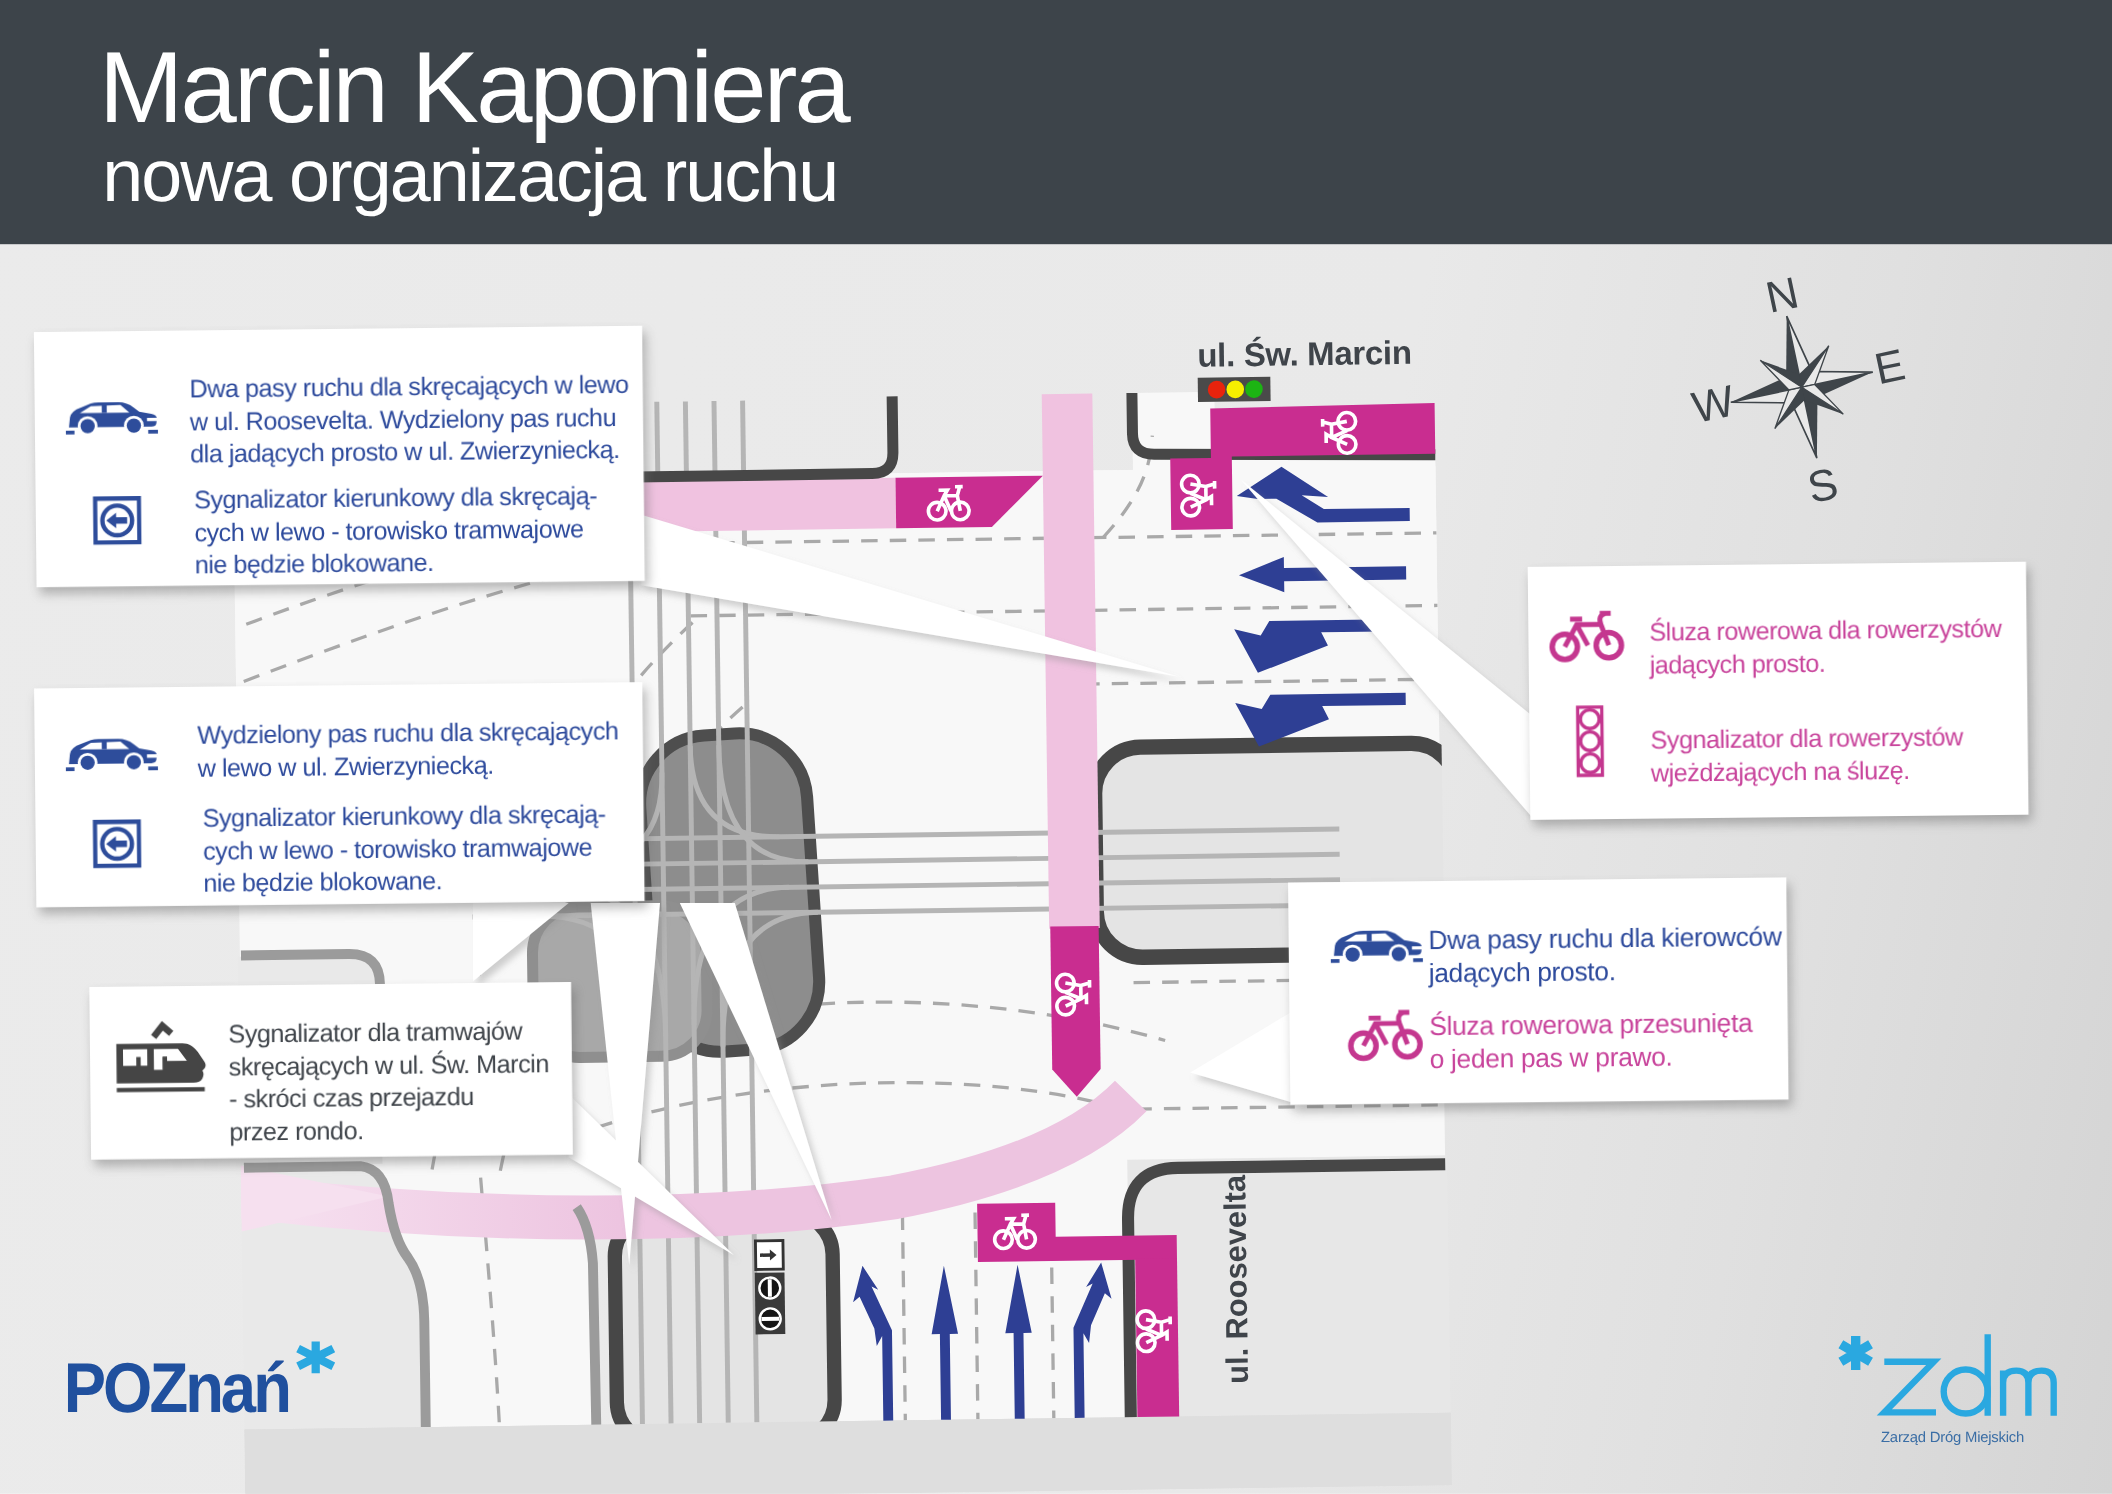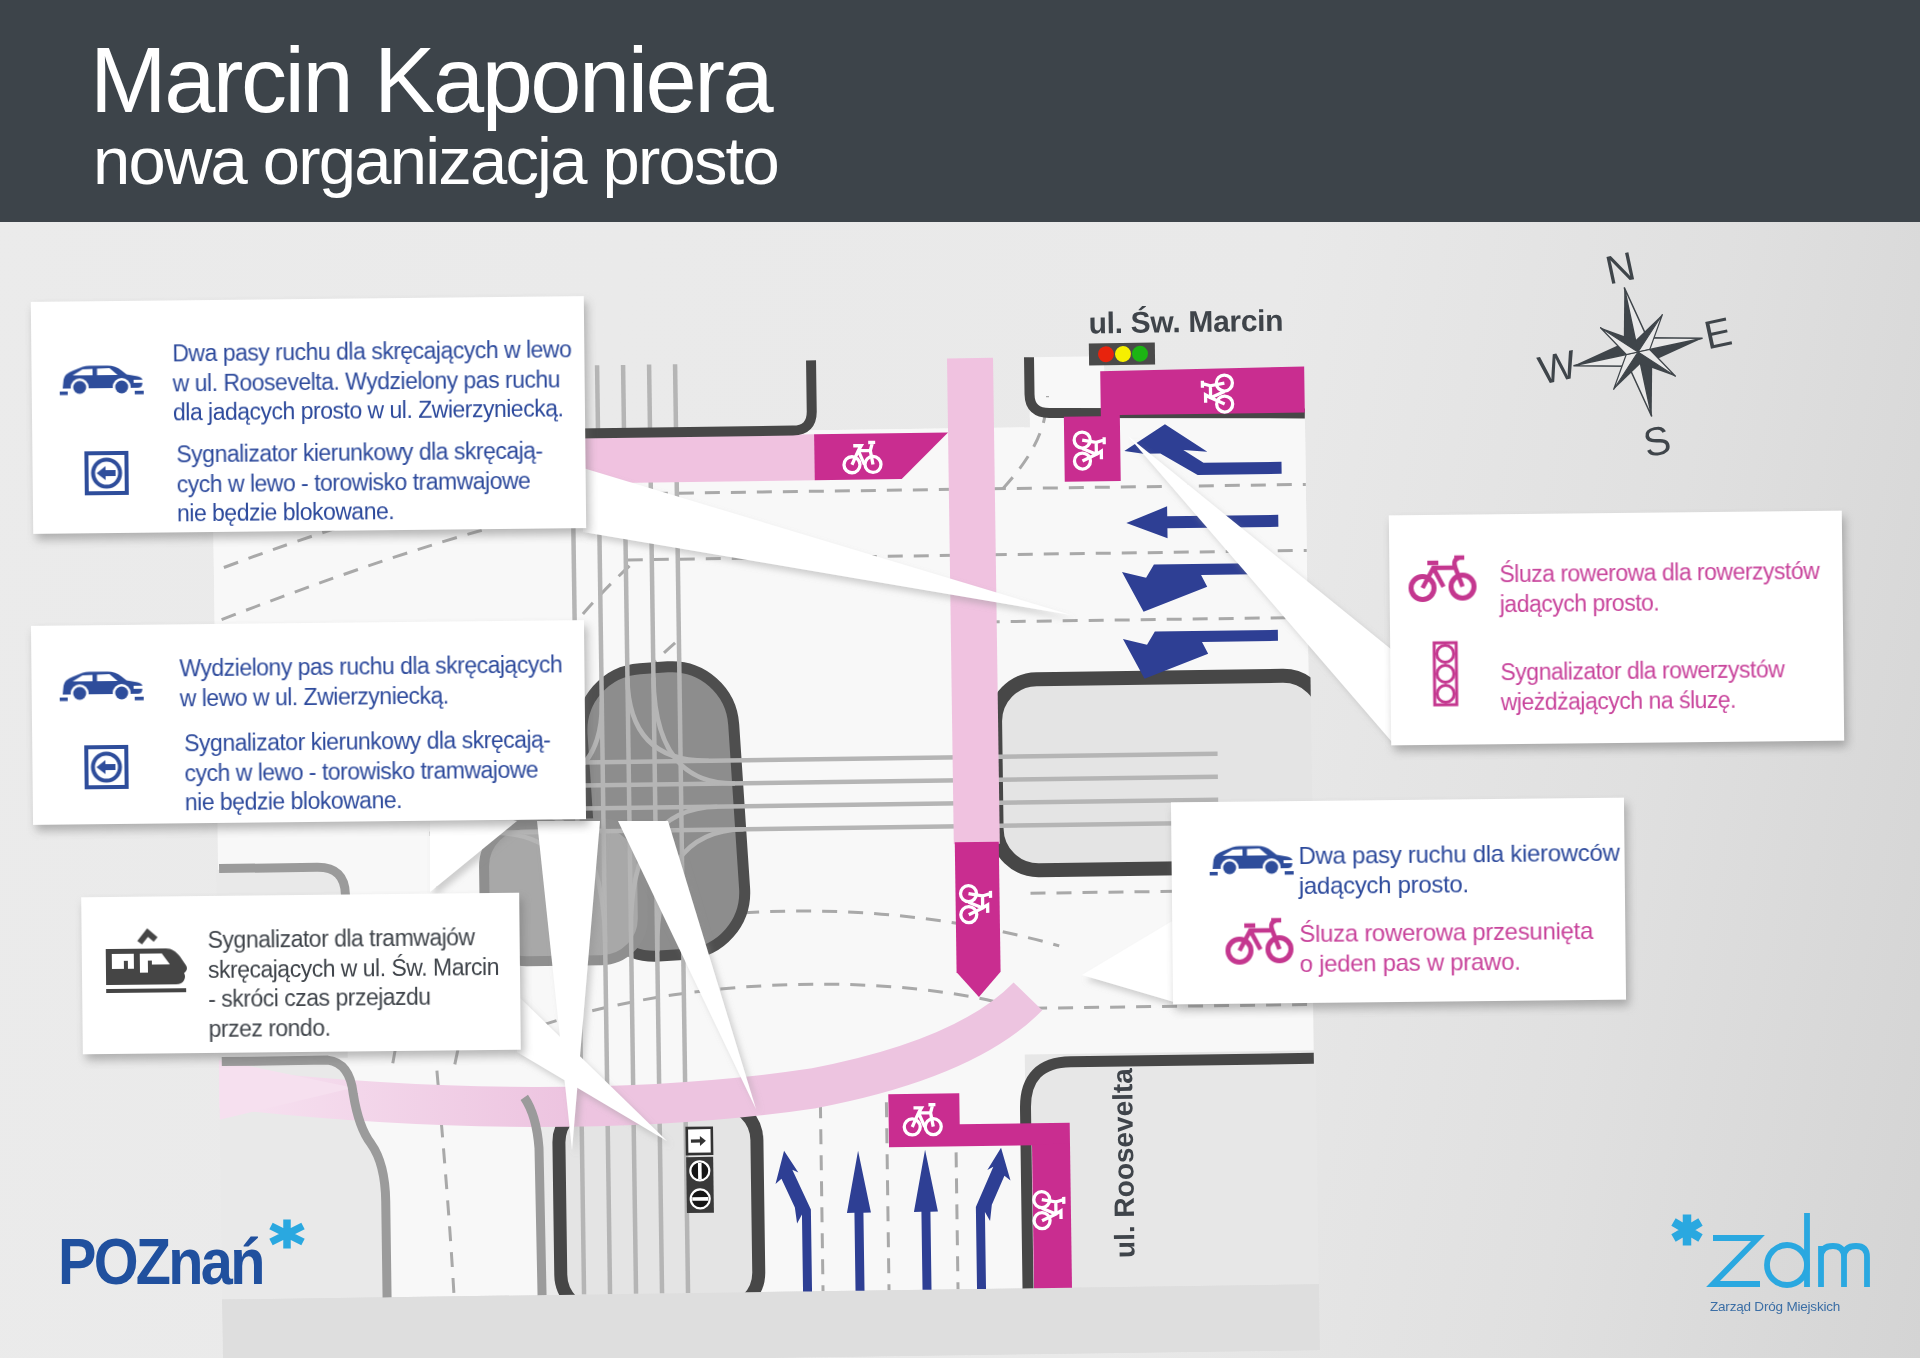--- a/index.html
+++ b/index.html
@@ -17,21 +17,21 @@
   .pink{color:#c8439b;}
   .gray{color:#3f444a;}
 </style>
 </head>
 <body>
 
 <div id="header" class="abs"></div>
 
 <div id="title" class="abs">Marcin Kaponiera</div>
 
-<div id="subtitle" class="abs">nowa organizacja prosto</div>
+<div id="subtitle" class="abs">nowa organizacja ruchu</div>
 
 <svg id="map" class="abs" style="left:0;top:0" width="1920" height="1358" viewBox="0 0 1920 1358">
 <defs>
   <clipPath id="mapclip">
         <rect x="216" y="290" width="1097" height="1068"></rect>
       </clipPath>
   <linearGradient id="pinkfade" gradientUnits="userSpaceOnUse" x1="215" y1="0" x2="560" y2="0">
     <stop offset="0" stop-color="#f7e3f1"></stop>
         <stop offset="1" stop-color="#edc4e0"></stop>
   </linearGradient>

